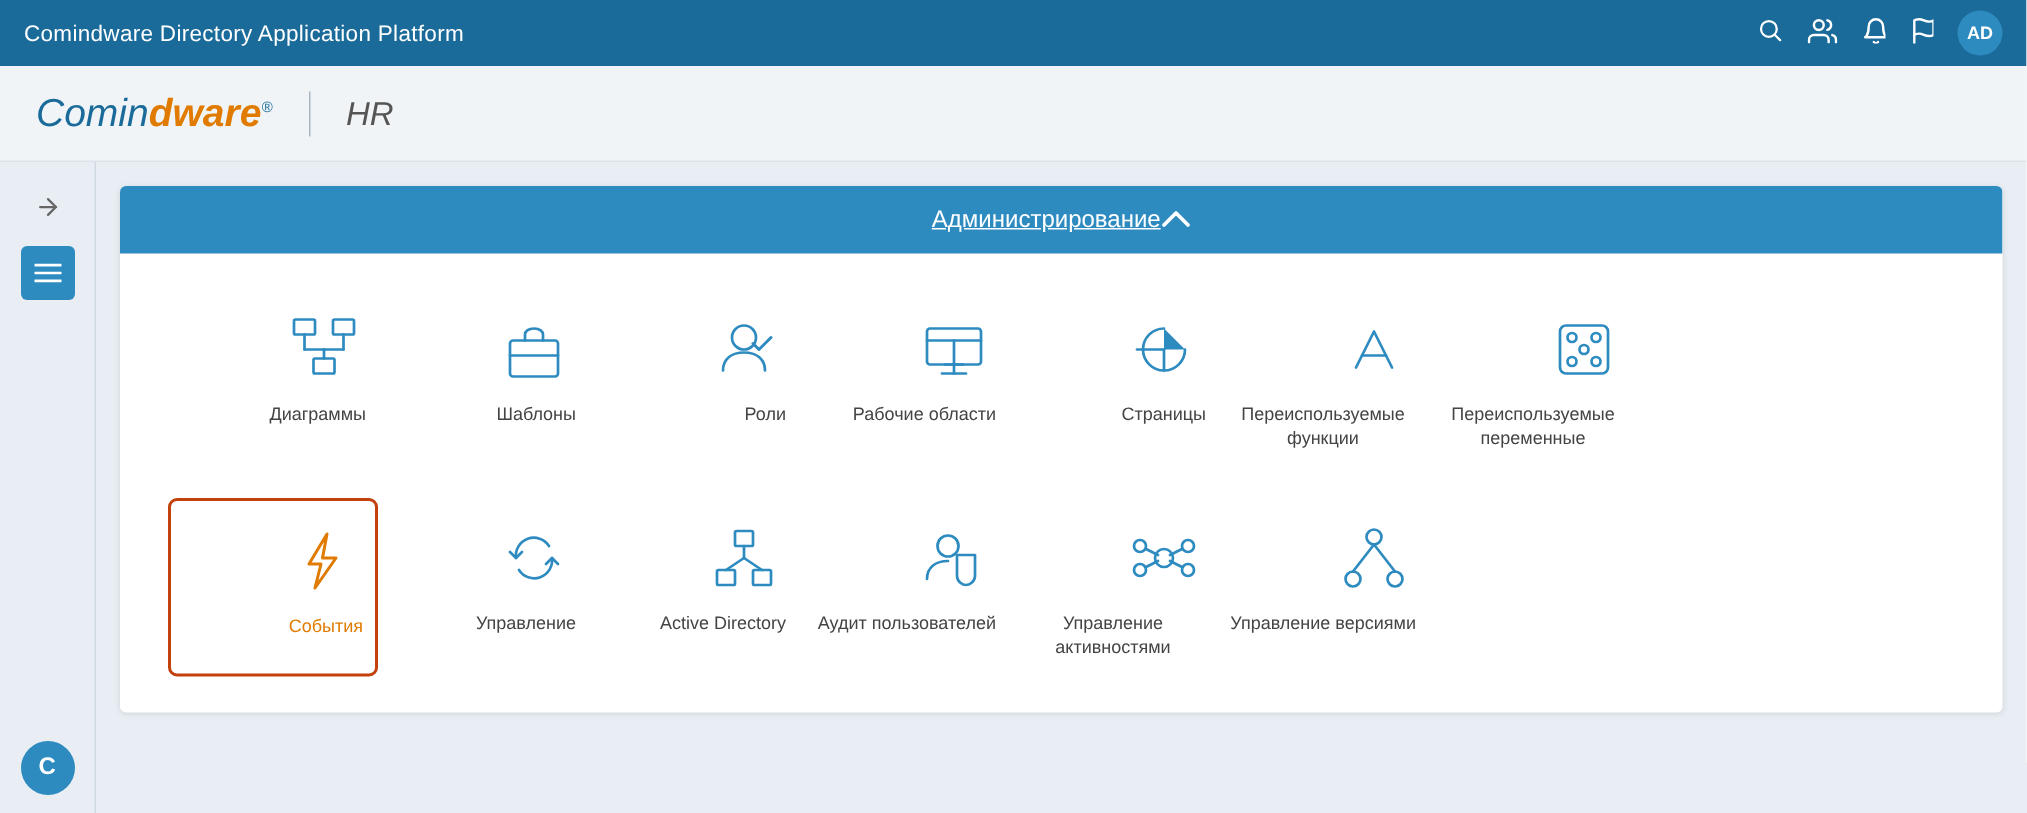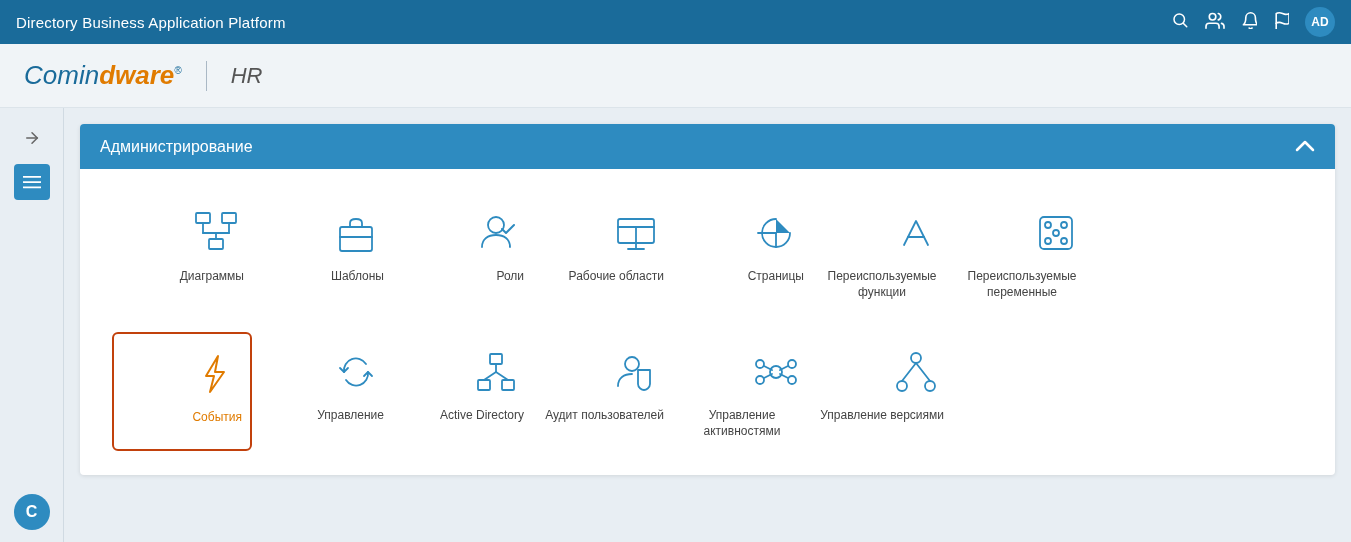--- a/index.html
+++ b/index.html
@@ -88,21 +88,22 @@
       box-shadow: 0 1px 4px rgba(0,0,0,0.1);
     }
     .admin-header {
       background: #2e8bc0;
       color: white;
       padding: 12px 20px;
       font-size: 16px;
       font-weight: 500;
       display: flex;
       align-items: center;
-      justify-content: space-between;
+      justify-content: center;
+      text-decoration: underline;
     }
     .admin-header-chevron { font-size: 18px; cursor: pointer; }
 
     
     .icons-grid {
       display: flex;
       flex-wrap: wrap;
       padding: 24px 32px 16px 32px;
       gap: 0;
     }
@@ -127,21 +128,21 @@
       text-align: center;
       line-height: 1.3;
     }
 
     svg.menu-icon { fill: none; stroke: #2e8bc0; stroke-width: 1.8; stroke-linecap: round; stroke-linejoin: round; }
   </style>
 </head>
 <body>
 
 <div class="top-bar">
-  <span class="top-bar-title">Directory Business Application Platform</span>
+  <span class="top-bar-title">Comindware Directory Application Platform</span>
   <div class="top-bar-icons">
     <span class="top-bar-icon">
       <svg width="18" height="18" viewBox="0 0 24 24" fill="none" stroke="white" stroke-width="2" stroke-linecap="round" stroke-linejoin="round">
         <circle cx="11" cy="11" r="7"></circle>
           <line x1="21" y1="21" x2="16.65" y2="16.65"></line>
       </svg>
     </span>
     <span class="top-bar-icon">
       <svg width="20" height="18" viewBox="0 0 24 22" fill="none" stroke="white" stroke-width="2" stroke-linecap="round" stroke-linejoin="round">
         <path d="M17 21v-2a4 4 0 0 0-4-4H5a4 4 0 0 0-4 4v2"></path>

